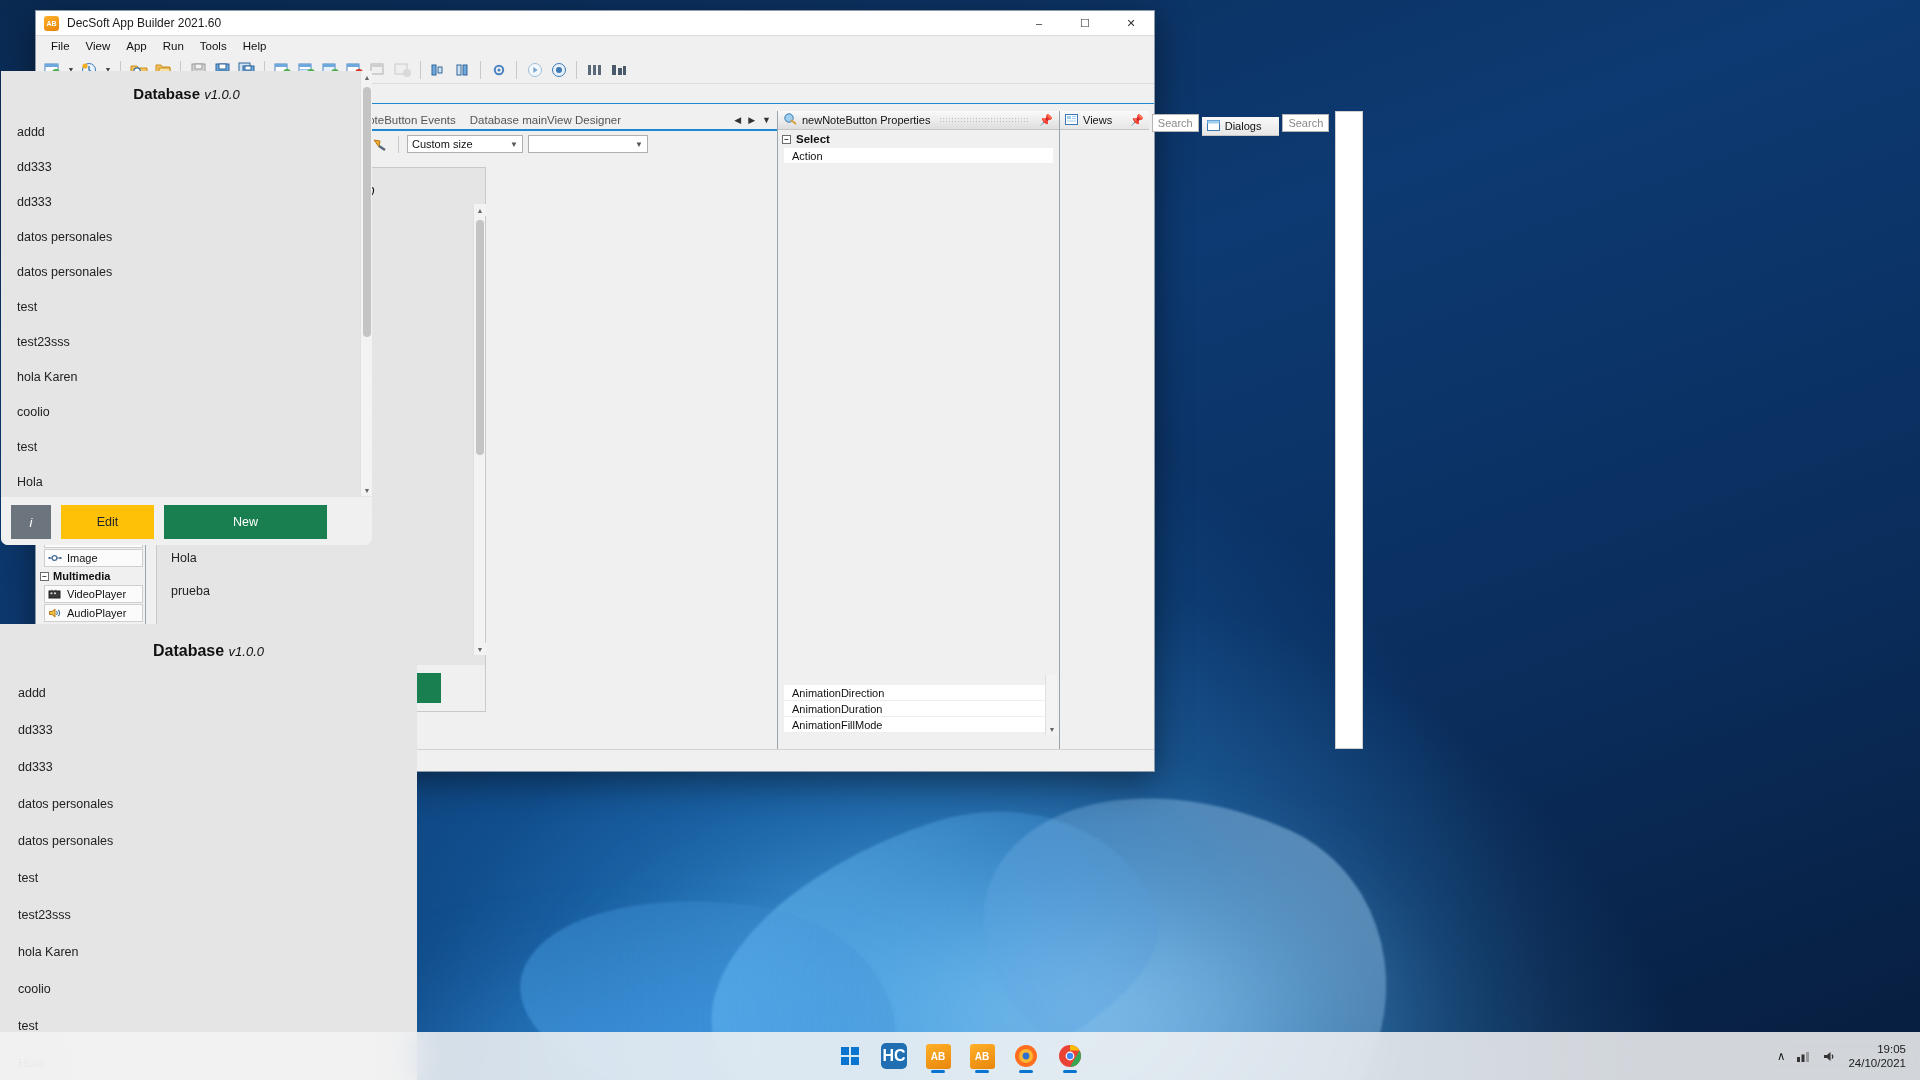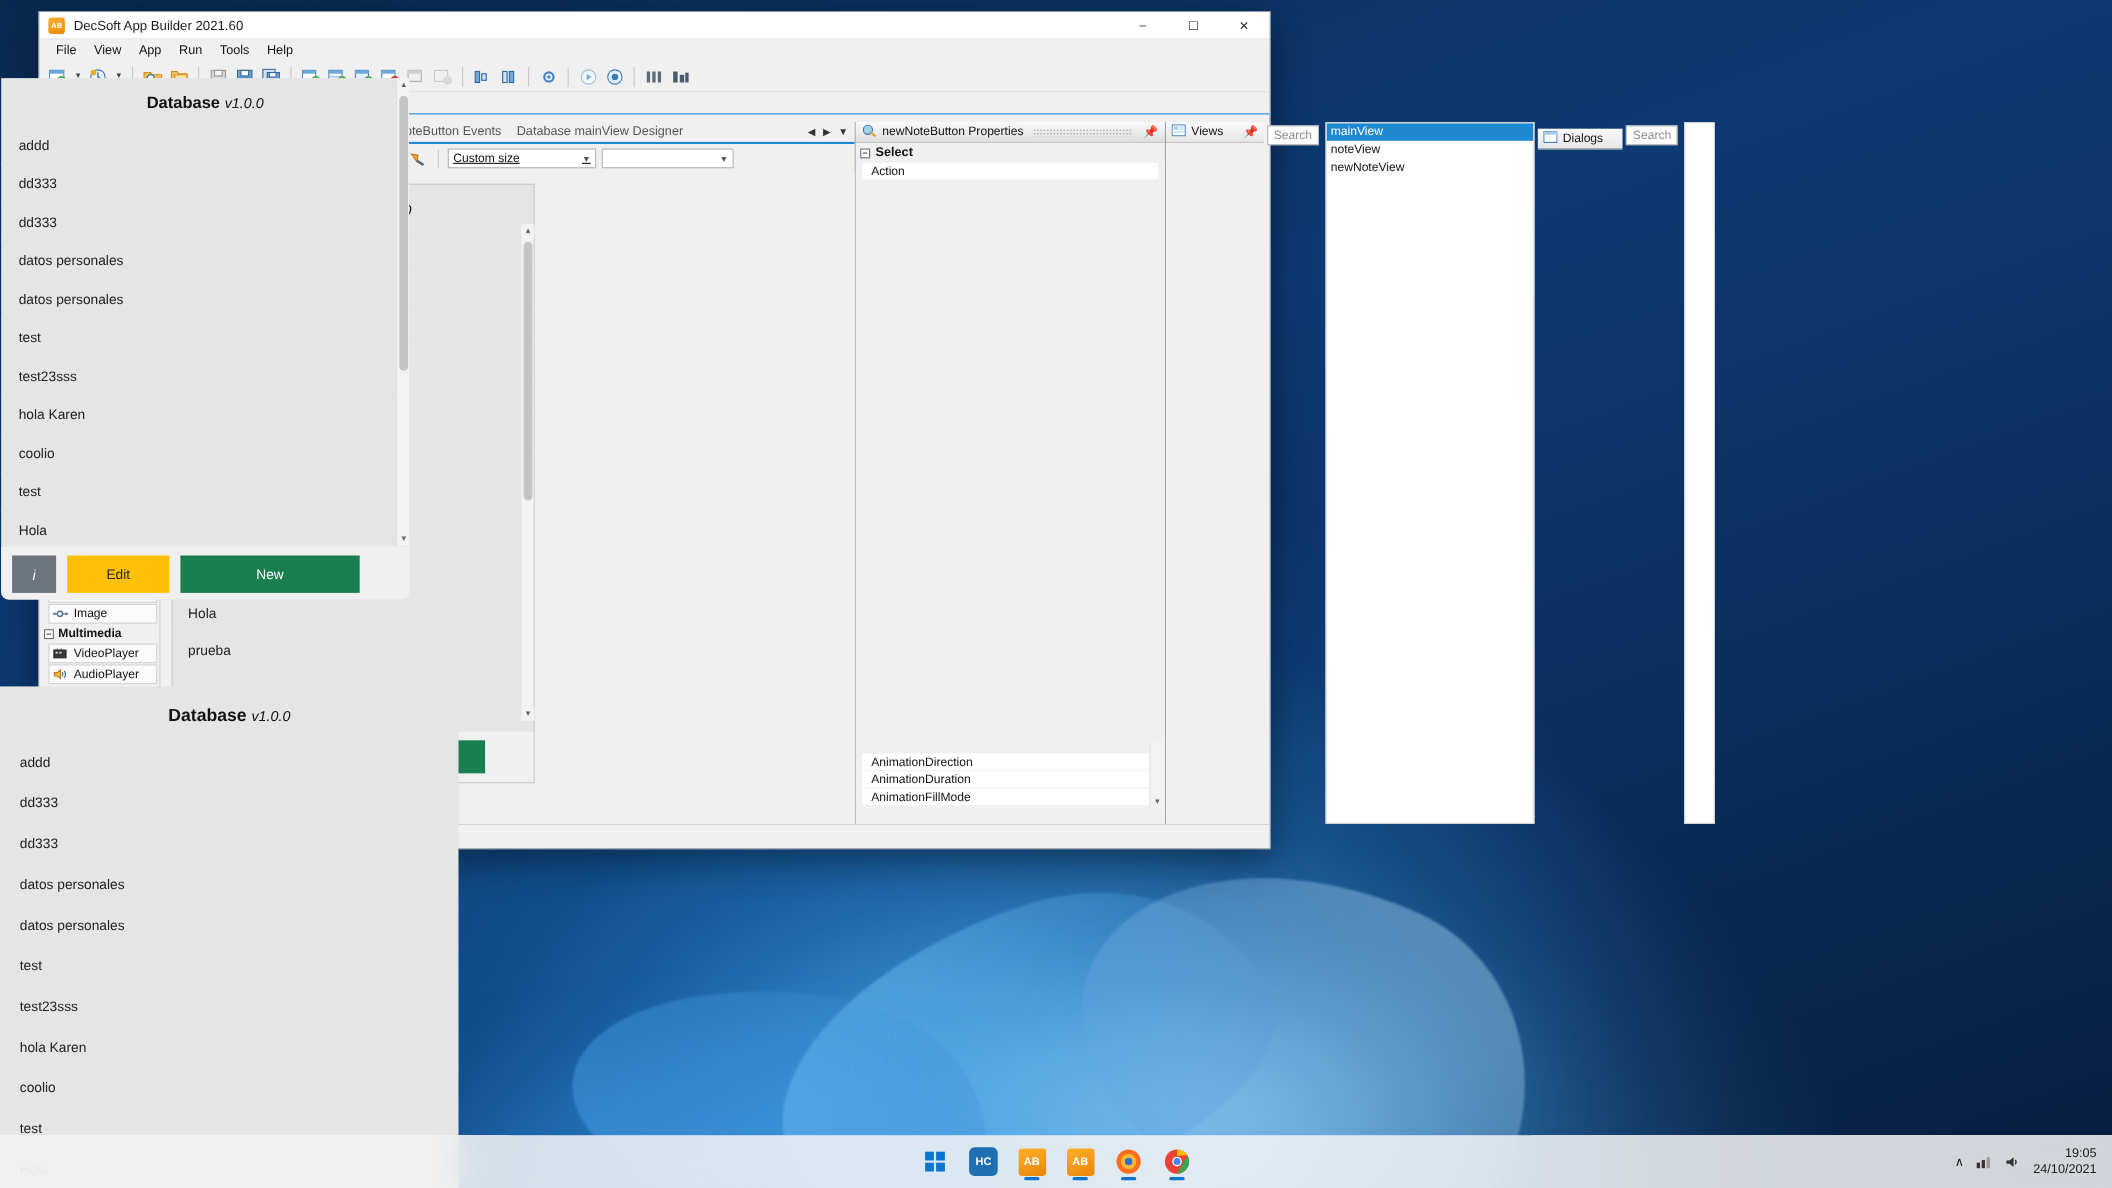--- a/index.html
+++ b/index.html
@@ -707,21 +707,21 @@
             </svg>
         </span>
         <span class="dbg-sep"></span>
         <span class="tb-ico">
           <svg width="18" height="16" viewBox="0 0 18 16">
               <path d="M3 4l6 1-1 6z" fill="#f0a830" stroke="#b8791a"></path>
               <path d="M8 10l6 4" stroke="#5a6a7a" stroke-width="2.4"></path>
             </svg>
         </span>
         <span class="dbg-sep"></span>
-        <span class="combo" style="width:135px;text-decoration:underline;">
+        <span class="combo" style="width:116px;">
           <span class="cv">Custom size</span>
           <span class="ca">▼</span>
         </span>
         <span class="combo" style="width:120px;">
           <span class="cv"></span>
           <span class="ca">▼</span>
         </span>
       </div>
 
       <div class="preview-area">
@@ -809,25 +809,20 @@
               <rect x="7" y="2" width="4" height="1" fill="#9fd0ef"></rect>
               <rect x="7" y="4" width="4" height="1" fill="#9fd0ef"></rect>
               <rect x="2" y="6.5" width="9" height="1" fill="#9fd0ef"></rect>
             </svg>
         </span>
         <span>Views</span>
         <span class="dots"></span>
         <span class="pin">📌</span>
       </div>
       <div class="srch">Search</div>
-      <div id="views-list" style="background:#fff;border:1px solid #cfcfcf;margin:0 3px;flex:0 0 190px;overflow:hidden;">
-          <div class="v-item sel">mainView</div>
-          <div class="v-item">noteView</div>
-          <div class="v-item">newNoteView</div>
-        </div>
 
       <div class="panel-hdr" style="margin-top:6px;">
         <span>
           <svg width="13" height="11" viewBox="0 0 13 11">
               <rect x="0.5" y="0.5" width="12" height="10" fill="#fff" stroke="#3d7ab5"></rect>
               <rect x="0.5" y="0.5" width="12" height="3" fill="#9fd0ef"></rect>
             </svg>
         </span>
         <span>Dialogs</span>
         <span class="dots"></span>
@@ -986,21 +981,21 @@
 <div id="taskbar">
   <div class="tb-app">
     <svg width="20" height="20" viewBox="0 0 20 20">
         <rect x="1" y="1" width="8" height="8" fill="#0a74d1"></rect>
         <rect x="11" y="1" width="8" height="8" fill="#0a74d1"></rect>
         <rect x="1" y="11" width="8" height="8" fill="#0a74d1"></rect>
         <rect x="11" y="11" width="8" height="8" fill="#0a74d1"></rect>
       </svg>
   </div>
   <div class="tb-app">
-    <div style="width:26px;height:26px;border-radius:5px;background:#1f6fb2;color:#fff;font-size:10px;font-weight:bold;display:flex;align-items:center;justify-content:center;">HC</div>
+    <div style="width:26px;height:26px;border-radius:5px;background:#1f6fb2;color:#fff;font-size:16px;font-weight:bold;display:flex;align-items:center;justify-content:center;">HC</div>
   </div>
   <div class="tb-app run">
     <div class="ab-logo" style="width:25px;height:25px;margin:0;font-size:10px;">AB</div>
   </div>
   <div class="tb-app run">
     <div class="ab-logo" style="width:25px;height:25px;margin:0;font-size:10px;">AB</div>
   </div>
   <div class="tb-app run">
     <svg width="26" height="26" viewBox="0 0 26 26">
         <circle cx="13" cy="13" r="11" fill="#ff6d1f"></circle>

